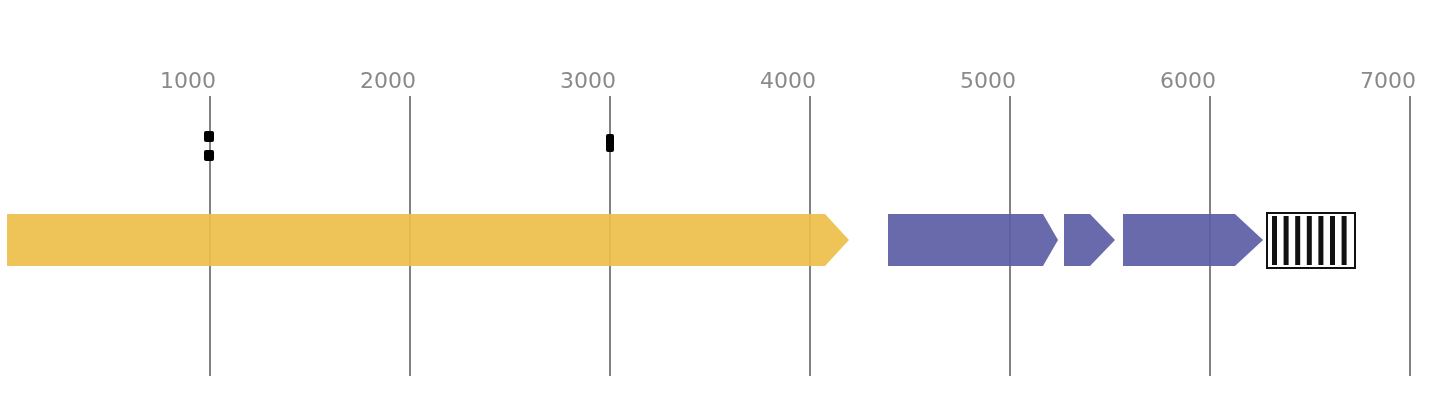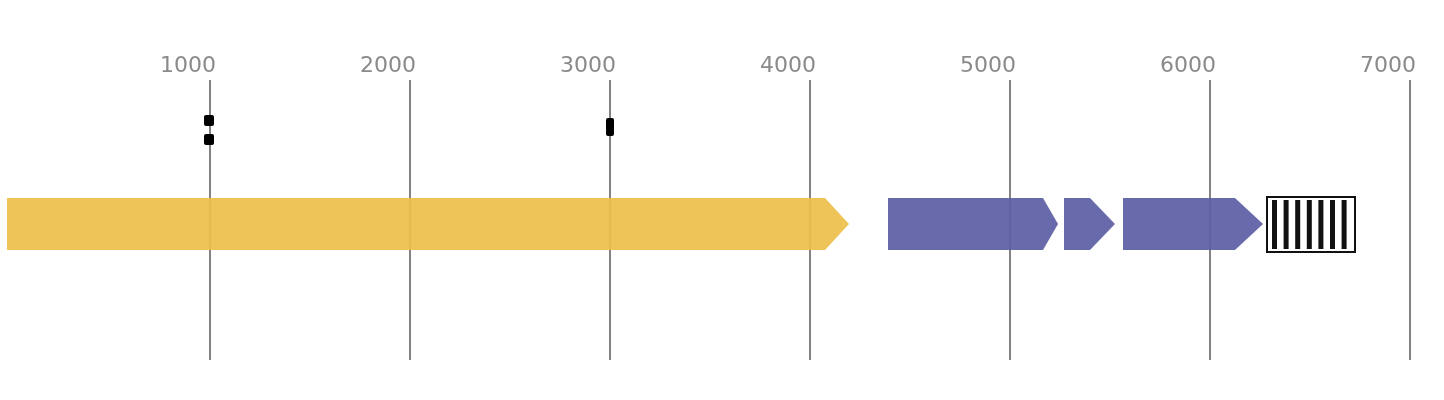--- a/index.html
+++ b/index.html
@@ -3,20 +3,21 @@
 <meta charset="utf-8">
 <style>
   html, body { margin: 0; padding: 0; background: #ffffff; }
   .canvas {
     position: relative;
     width: 1444px;
     height: 360px;
     background: #ffffff;
     font-family: "DejaVu Sans", sans-serif;
     overflow: hidden;
+    margin-top: 16px;
   }
   svg { display: block; }
   text.tick-label {
     font-family: "DejaVu Sans", sans-serif;
     fill: #8a8a8a;
   }
 </style>
 </head>
 <body>
 

